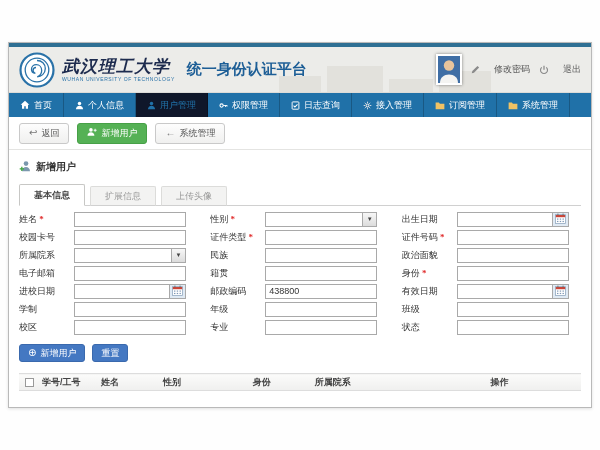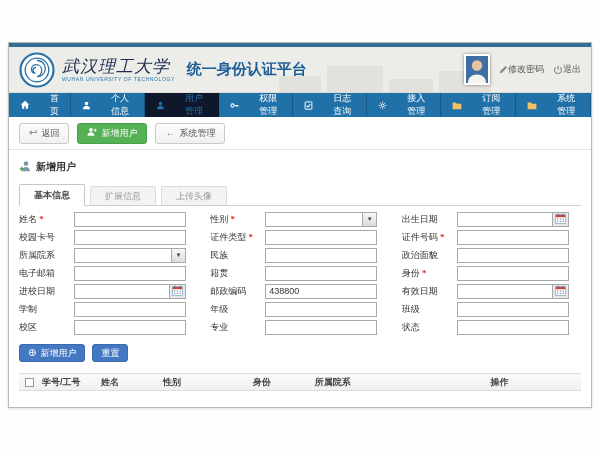--- a/index.html
+++ b/index.html
@@ -8,32 +8,32 @@
   .window { position:absolute; left:8px; top:42px; width:584px; height:366px;
     background:#fff; border:1px solid #b9b9b9; box-shadow:0 1px 3px rgba(0,0,0,.12); overflow:hidden; }
   .topline { height:4px; background:#2e6f93; }
   
   .header { height:46px; background:#ecece9; border-bottom:1px solid #dddcd8;
     display:flex; align-items:center; position:relative; }
   .skyline { position:absolute; bottom:0; left:270px; width:220px; height:30px; }
   .skyline i { position:absolute; bottom:0; background:#e2e1dc; display:block; }
   .logo { margin-left:10px; width:36px; height:36px; flex:0 0 auto; position:relative; z-index:1; }
   .title-block { margin-left:7px; z-index:1; }
-  .uni-cn { font-family:"Liberation Serif","DejaVu Serif",serif; font-style:italic; font-weight:normal;
+  .uni-cn { font-family:"Liberation Serif","DejaVu Serif",serif; font-style:italic; font-weight:bold;
     font-size:17px; color:#1d2b4e; letter-spacing:1px; line-height:18px; }
   .uni-en { font-size:5px; color:#2a72a8; letter-spacing:.6px; }
   .platform { margin-left:12px; font-size:15px; font-weight:bold; color:#1d5e96; z-index:1; }
   .user-area { margin-left:auto; margin-right:10px; display:flex; align-items:center; gap:9px;
     font-size:9px; color:#555; z-index:1; }
   .avatar { width:26px; height:31px; border:2px solid #fff; box-shadow:0 0 3px rgba(0,0,0,.45); }
-  .hlink { display:flex; align-items:center; gap:0; color:#555; cursor:pointer; }
+  .hlink { display:flex; align-items:center; gap:14px; color:#555; cursor:pointer; }
   .hlink .icn { display:inline-flex; color:#8a8a8a; }
   
   .nav { height:24px; background:#2071a8; display:flex; font-size:9px; color:#fff; }
-  .nav-item { display:flex; align-items:center; gap:20px; padding:0 11px;
+  .nav-item { display:flex; align-items:center; gap:4px; padding:0 11px;
     border-right:1px solid rgba(0,0,0,.22); cursor:pointer; }
   .nav-item.active { background:#0f172a; color:#2071a8; }
   .nav-icon { display:inline-flex; }
   .ic-folder { color:#f0c264; }
   .ic-gear { color:#e5e5e5; }
   .nav-item.active .nav-icon { color:#2071a8; }
   
   .content { padding:0 10px; }
   .toolbar { height:32px; display:flex; align-items:center; gap:8px; }
   .btn { display:inline-flex; align-items:center; gap:4px; font-size:9px; height:21px; padding:0 9px;

